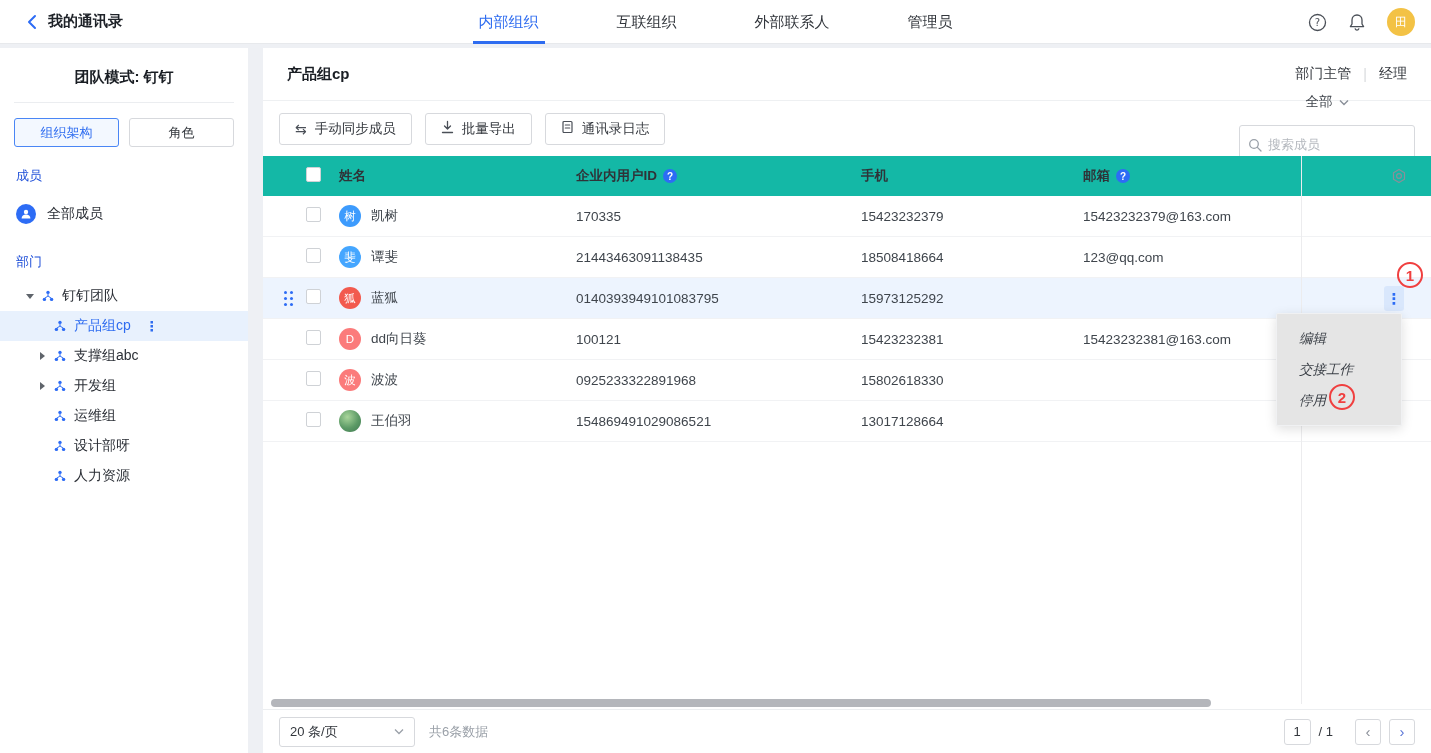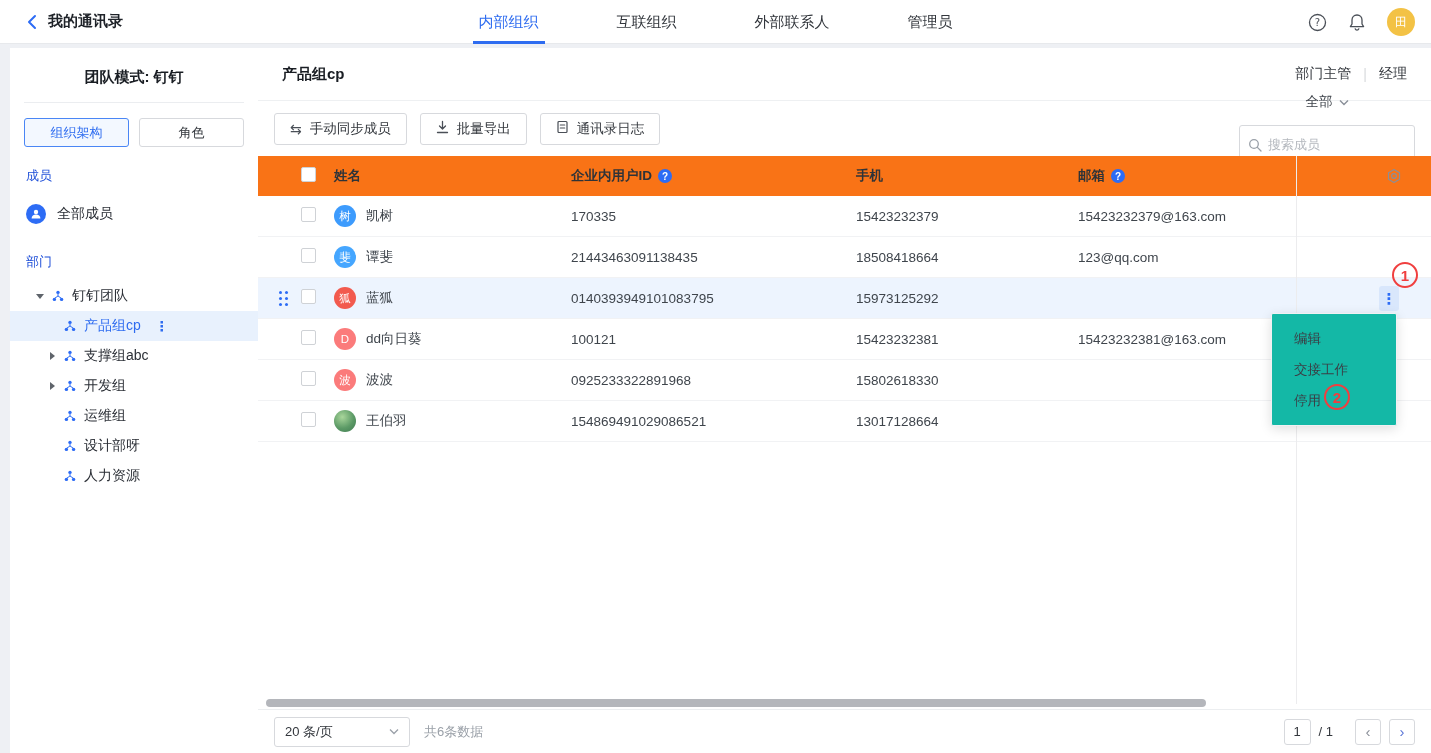--- a/index.html
+++ b/index.html
@@ -20,21 +20,21 @@
   .tab.active::after { content:""; position:absolute; left:0; right:0; bottom:0; height:3px;
     background:#2e6cf0; }
   .topbar-right { position:absolute; right:16px; top:0; height:44px; display:flex;
     align-items:center; gap:20px; }
   .round-icon { width:20px; height:20px; display:flex; align-items:center; justify-content:center;
     cursor:pointer; }
   .avatar-topbar { width:28px; height:28px; border-radius:50%; background:#f3c245; color:#fff;
     font-size:12px; display:flex; align-items:center; justify-content:center; cursor:pointer; }
 
   
-  .content { display:flex; padding:4px 0 0 10px; height:709px; }
+  .content { display:flex; gap:15px; padding:4px 0 0 0; height:709px; }
   .sidebar { width:248px; background:#fff; display:flex; flex-direction:column; }
   .main-panel { flex:1; background:#fff; position:relative; }
 
   
   .team-mode { text-align:center; font-size:15px; font-weight:bold; color:#1a1e24; padding:20px 0 15px; }
   .side-divider { border-top:1px solid #ebedf0; margin:0 14px; }
   .seg-row { display:flex; gap:10px; margin:15px 14px 0; }
   .seg-btn { flex:1; height:29px; border:1px solid #d7d9dd; border-radius:3px; background:#fff;
     font-size:13px; color:#33373d; display:flex; align-items:center; justify-content:center; cursor:pointer; }
   .seg-btn.active { border-color:#4a86f5; color:#2e6cf0; background:#f3f8ff; }
@@ -71,21 +71,21 @@
   .tbtn .glyph { font-size:14px; color:#4a4f57; }
   .toolbar-right { margin-left:auto; display:flex; align-items:center; gap:14px;flex-direction:column; }
   .filter { display:flex; align-items:center; gap:6px; font-size:13.5px; color:#3f444b; cursor:pointer; }
   .search-box { width:176px; height:39px; border:1px solid #d7d9dd; border-radius:3px; display:flex;
     align-items:center; padding:0 8px; gap:6px; }
   .search-box input { border:none; outline:none; width:130px; font-size:13px; color:#33373d;
     font-family:"Liberation Sans",sans-serif; }
   .search-box input::placeholder { color:#b3b7bd; }
 
   .table-area { position:absolute; left:0; right:0; top:108px; }
-  .thead { height:40px; background:#f97316; display:flex; align-items:center; font-size:13.5px;
+  .thead { height:40px; background:#14b8a6; display:flex; align-items:center; font-size:13.5px;
     font-weight:bold; color:#2f3338; position:relative; }
   .trow { height:41px; border-bottom:1px solid #f1f2f4; display:flex; align-items:center;
     font-size:13.5px; color:#3f454c; position:relative; background:#fff; }
   .trow.highlight { background:#edf4fe; }
   .c-handle { position:absolute; left:21px; }
   .c-check { position:absolute; left:43px; }
   .cb { width:15px; height:15px; border:1px solid #cfd2d6; border-radius:2px; background:#fff;
     display:inline-block; cursor:pointer; }
   .c-name { position:absolute; left:76px; display:flex; align-items:center; gap:10px; }
   .c-id   { position:absolute; left:313px; }
@@ -100,23 +100,23 @@
   .avatar.photo { background:radial-gradient(circle at 38% 32%, #a9d69b 0%, #5c9a66 55%, #3e7950 100%); }
   .drag-dots { width:9px; height:15px; position:relative; cursor:grab; }
   .drag-dots i { position:absolute; width:3px; height:3px; border-radius:50%; background:#2d6cf5;
     left:0; top:0; box-shadow:6px 0 0 #2d6cf5, 0 6px 0 #2d6cf5, 6px 6px 0 #2d6cf5, 0 12px 0 #2d6cf5, 6px 12px 0 #2d6cf5; }
   .col-divider { position:absolute; left:1038px; top:108px; height:548px; width:1px;
     background:#ececee; box-shadow:-7px 0 8px -6px rgba(0,0,0,.10); }
   .row-kebab { position:absolute; left:1121px; top:8px; width:20px; height:25px; background:#d9e7fc;
     border-radius:3px; color:#2d6cf5; font-weight:bold; font-size:15px; display:flex; align-items:center;
     justify-content:center; cursor:pointer; }
 
-  .context-menu { position:absolute; left:1013px; top:265px; width:126px; background:#14b8a6;
+  .context-menu { position:absolute; left:1013px; top:265px; width:126px; background:#e5e5e5;
     border:1px solid #f0f1f3; border-radius:2px; box-shadow:0 3px 12px rgba(0,0,0,.13);
-    padding:9px 0; z-index:5; }
+    padding:9px 0; z-index:5;font-style:italic; }
   .menu-item { height:31px; line-height:31px; padding-left:22px; font-size:13.5px; color:#3a3f46;
     cursor:pointer; }
 
   .ann { position:absolute; width:26px; height:26px; border:2px solid #f03f3f; border-radius:50%;
     color:#f03f3f; font-size:15px; font-weight:bold; display:flex; align-items:center;
     justify-content:center; z-index:6; background:transparent; }
   .ann1 { left:1134px; top:214px; }
   .ann2 { left:1066px; top:336px; }
 
   .hscrollbar { position:absolute; left:8px; top:651px; width:940px; height:8px; border-radius:4px;

